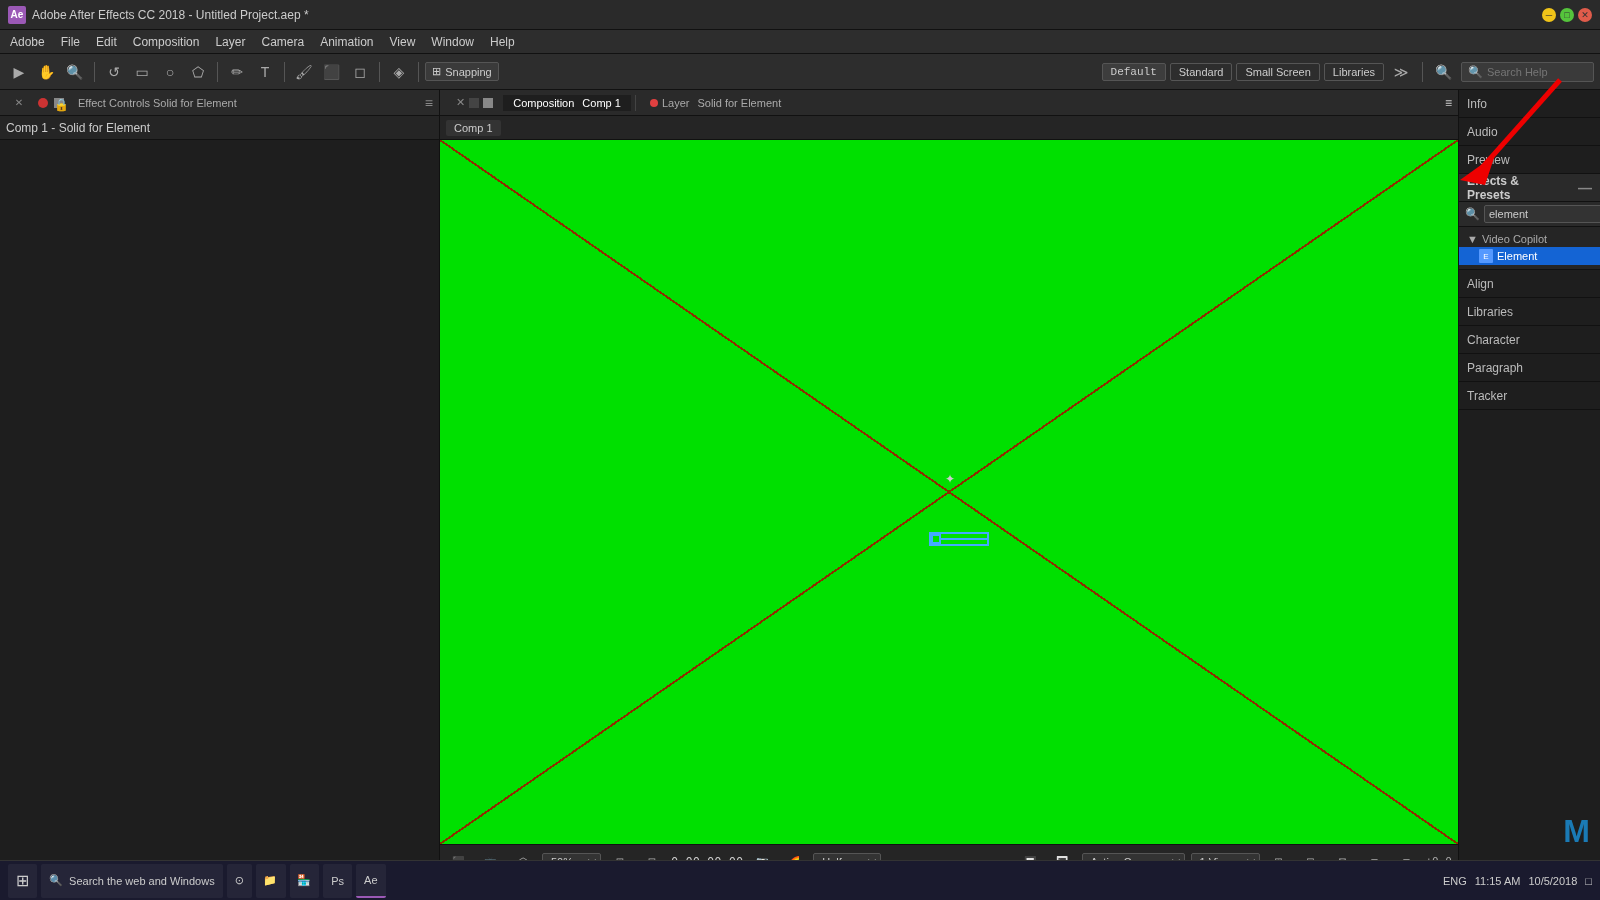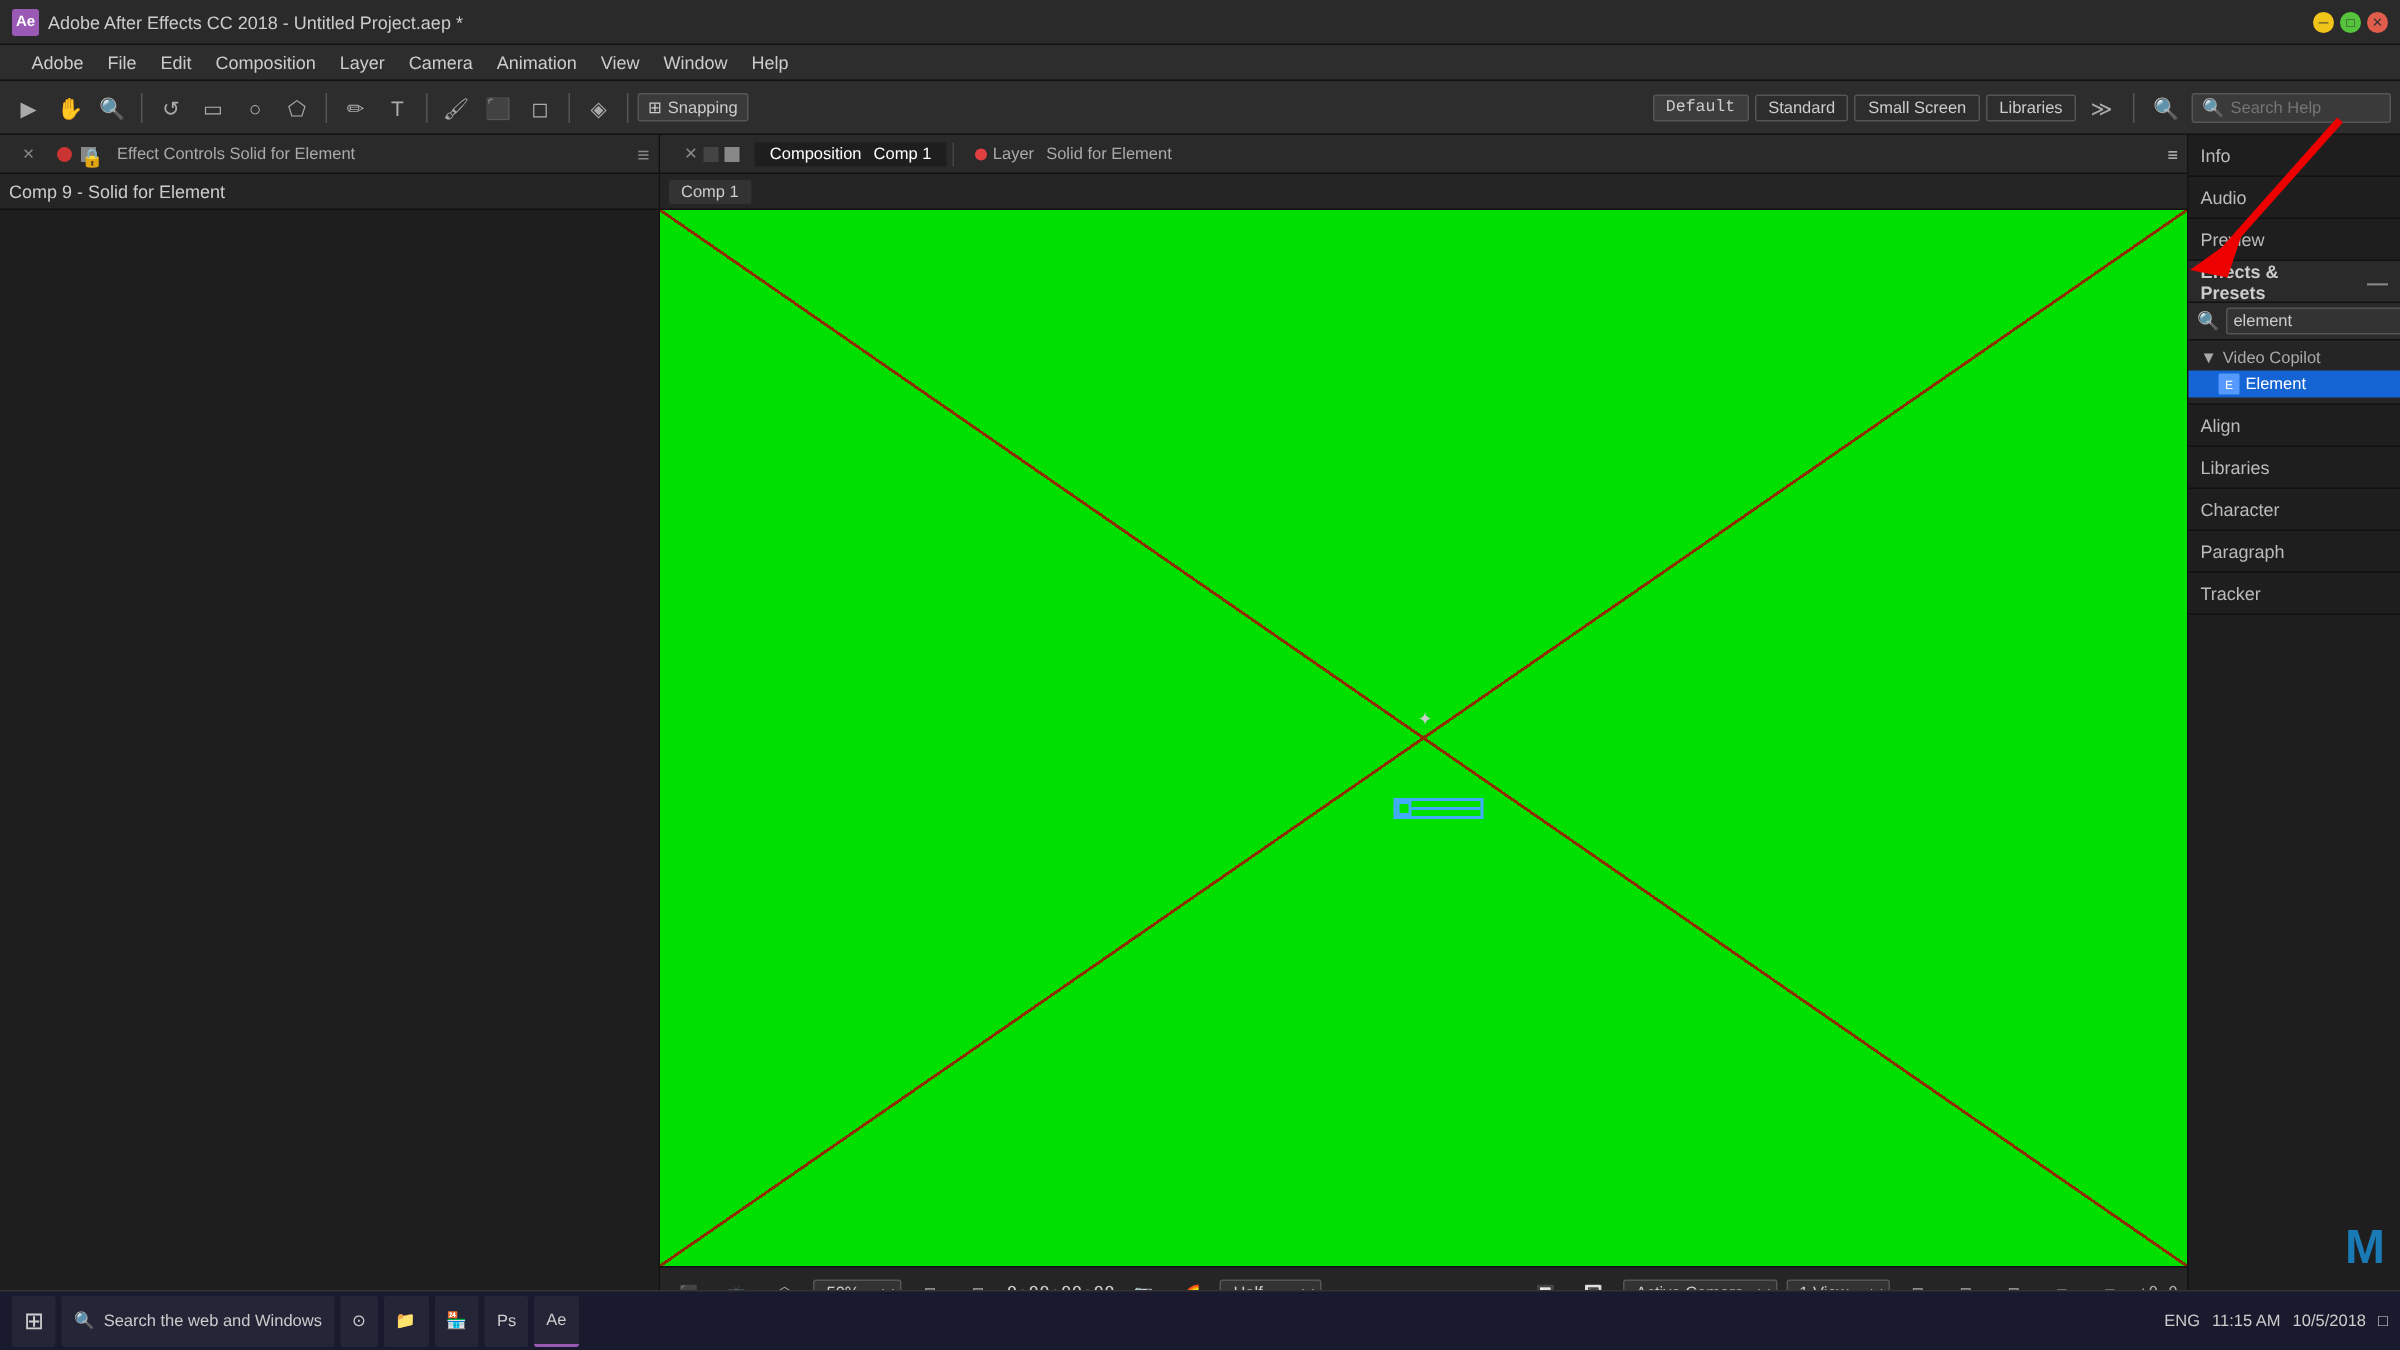--- a/index.html
+++ b/index.html
@@ -21,21 +21,21 @@
     .win-btn.minimize { background: #f0c419; }
     .win-btn.maximize { background: #55c43c; }
     .win-btn.close { background: #e05c4b; }
 
     
     #menu-bar {
       height: 24px;
       background: #2d2d2d;
       display: flex;
       align-items: center;
-      padding: 0 13px;
+      padding: 0 2px;
       border-bottom: 1px solid #111;
     }
     .menu-item {
       padding: 2px 8px;
       cursor: pointer;
       color: #ccc;
       font-size: 12px;
       border-radius: 2px;
     }
 
@@ -412,21 +412,21 @@
 
   <div id="left-panel">
     <div class="panel-header">
       <button class="tool-btn" style="font-size:10px;color:#888;">✕</button>
       <div style="width:10px;height:10px;background:#cc3333;border-radius:50%;"></div>
       <div style="width:10px;height:10px;background:#888;">🔒</div>
       <div class="panel-tab">Effect Controls <span>Solid for Element</span></div>
       <div class="panel-close">≡</div>
     </div>
     <div class="panel-sub-header">
-      <span>Comp 9 - Solid for Element</span>
+      <span>Comp 1 - Solid for Element</span>
     </div>
 
     <div style="flex:1;background:#1e1e1e;"></div>
   </div>
 
   <div id="center-panel">
 
     <div class="center-tabs">
       <div class="center-tab">
         <button style="background:transparent;border:none;color:#888;cursor:pointer;font-size:11px;">✕</button>

